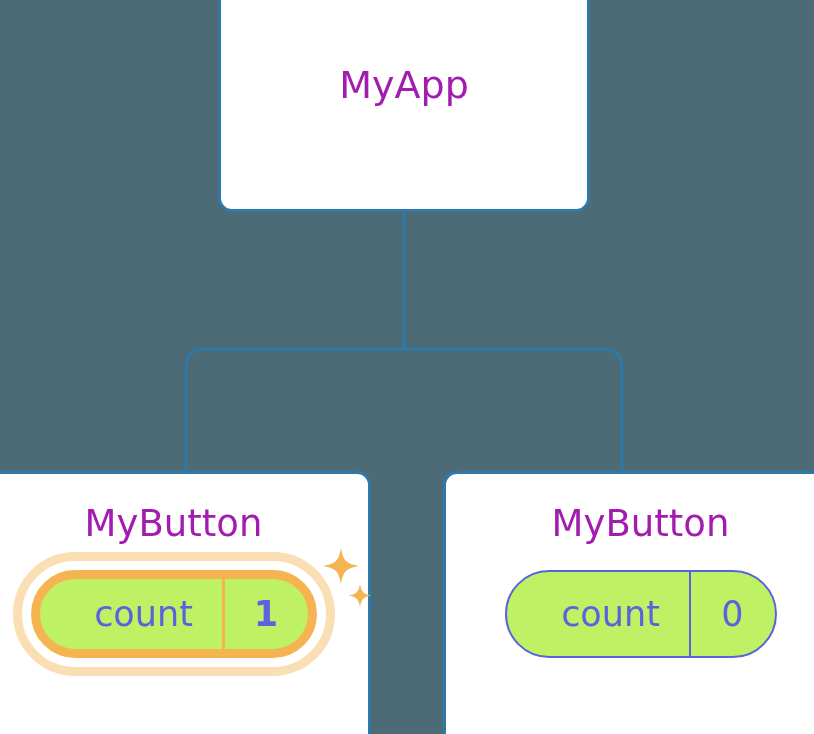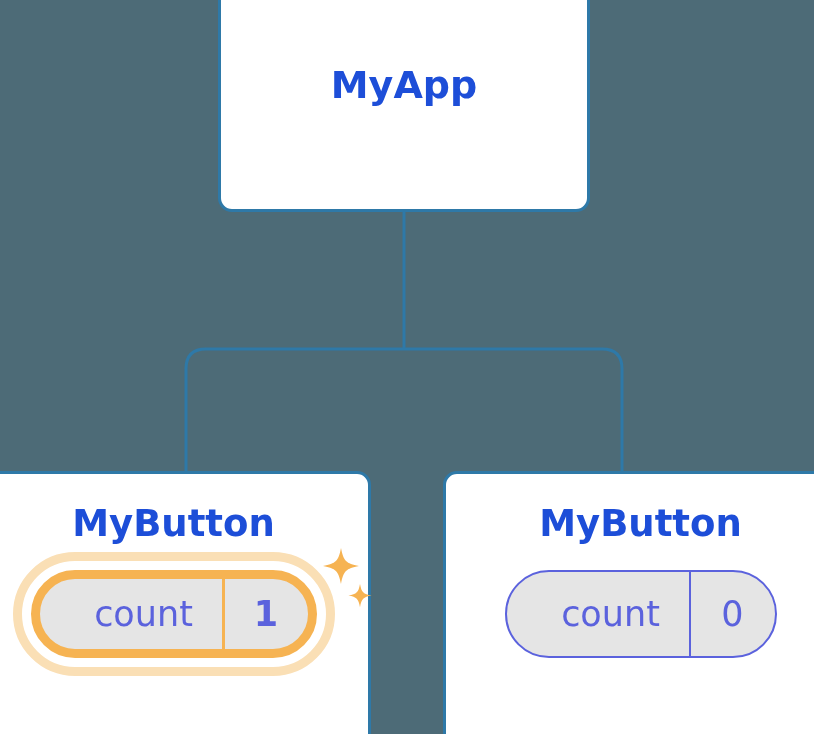--- a/index.html
+++ b/index.html
@@ -61,23 +61,23 @@
 
   .node-child-right {
     left: 443px;
     top: 471px;
     width: 395px;
     height: 300px;
     padding-top: 31px;
   }
 
   .node-title {
-    color: #1d4ed8;
+    color: #a21caf;
     font-size: 37px;
-    font-weight: 700;
+    font-weight: 400;
     letter-spacing: 0px;
     line-height: 1;
     white-space: nowrap;
   }
 
   .node-root .node-title {
     font-size: 38px;
   }
 
   .child-title-wrap {
@@ -100,21 +100,21 @@
     display: inline-block;
   }
 
   .pill {
     position: relative;
     display: flex;
     align-items: stretch;
     height: 88px;
     border: 2px solid #5b62dd;
     border-radius: 44px;
-    background: #e5e5e5;
+    background: #bef264;
     box-sizing: border-box;
     z-index: 2;
   }
 
   .pill-key,
   .pill-val {
     display: flex;
     align-items: center;
     justify-content: center;
     color: #5b62dd;

